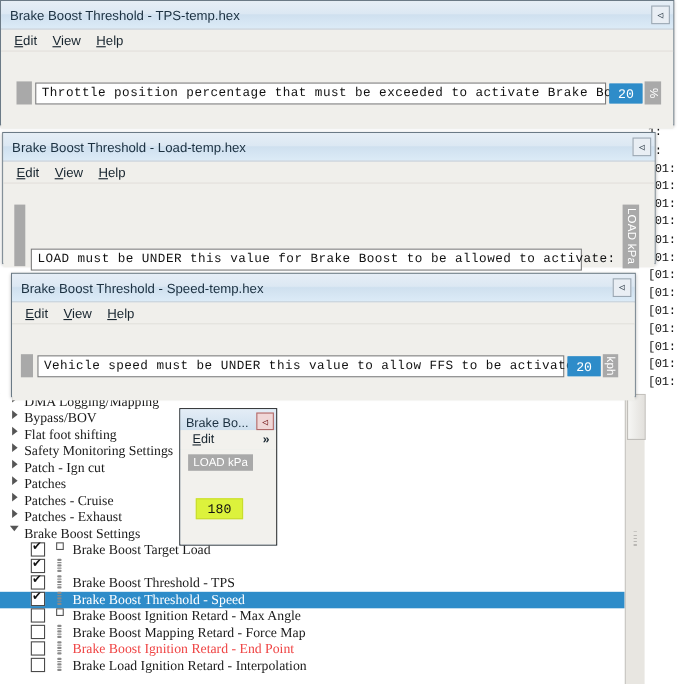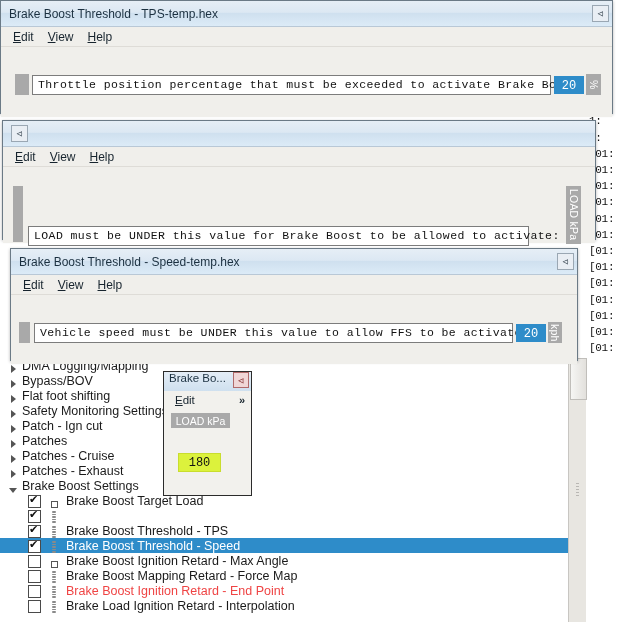--- a/index.html
+++ b/index.html
@@ -21,22 +21,22 @@
   }
 
   
   .tree-panel{
     position:absolute; left:0; top:358px; width:618px; height:264px;
     background:#ffffff; z-index:1; overflow:hidden;
   }
   .tree-inner{ position:absolute; left:0; top:0; width:568px; height:264px;
     background:#fff; overflow:hidden; }
   .trow{
-    height:15px; display:flex; align-items:flex-end;
-    font-size:12.5px; color:#1a1a1a; white-space:nowrap;
+    height:15px; display:flex; align-items:flex-start;
+    font-size:12.5px; color:#1a1a1a; white-space:nowrap;font-family:Liberation Serif, serif;
   }
   .trow.sel{ background:#2e8cc9; color:#ffffff; }
   .trow.group{ padding-left:6px; }
   .arrow{
     width:14px; flex:0 0 14px; display:flex; align-items:center; justify-content:center;
     font-size:8px; color:#3a3a3a;
   }
   .arrow .ar-right{ width:0;height:0;border-left:5px solid #555;border-top:4px solid transparent;border-bottom:4px solid transparent;}
   .arrow .ar-down{ width:0;height:0;border-top:5px solid #555;border-left:4px solid transparent;border-right:4px solid transparent;}
   .glabel{ padding-left:2px; font-size:12.5px; }
@@ -128,21 +128,21 @@
     display:flex; align-items:center; justify-content:center;
     box-sizing:border-box; letter-spacing:0.2px;
   }
 
   
   .miniwin{
     position:absolute; left:163px; top:371px; width:89px; height:125px;
     background:#cfe4f6; border:1px solid #2b2b2b; z-index:9; box-sizing:border-box;
   }
   .miniwin .mtitle{
-    height:19px; display:flex; align-items:flex-start; padding:0 2px 0 5px;
+    height:19px; display:flex; align-items:flex-end; padding:0 2px 0 5px;
     background:linear-gradient(to bottom,#e4edf6,#cfe0ef);
     box-sizing:border-box;
   }
   .miniwin .mtitle span.t{ flex:1; font-size:11.5px; color:#1b3040; white-space:nowrap;}
   .miniwin .mclose{
     width:14px;height:14px;flex:0 0 14px;border:1px solid #b06a6a;background:#f0d7d7;
     display:flex;align-items:center;justify-content:center;font-size:9px;color:#7a2020;line-height:1;
   }
   .miniwin .mmenu{
     height:18px; display:flex; align-items:center; justify-content:space-between;
@@ -373,20 +373,21 @@
     <div class="valrow" style="left:31px;top:27px;">
       <div class="descfield" style="width:519px;">Throttle position percentage that must be exceeded to activate Brake Boost:</div>
       <div class="valcell" style="width:30px;margin-left:3px;">20</div>
       <div class="unit" style="width:15px;height:21px;margin-left:2px;">%</div>
     </div>
   </div>
 </div>
 
 <div class="win" id="win-load" style="left:2px;top:120px;width:594px;height:120px;">
   <div class="titlebar">
+    <div class="title">Brake Boost Threshold - Load-temp.hex</div>
     <div class="closebtn">⏿</div>
   </div>
   <div class="menubar">
     <div class="menu"><u>E</u>dit</div>
     <div class="menu"><u>V</u>iew</div>
     <div class="menu"><u>H</u>elp</div>
   </div>
   <div class="body">
     <div class="rowbar" style="left:10px;top:19px;width:10px;height:56px;"></div>
     <div class="valrow" style="left:25px;top:36px;">

